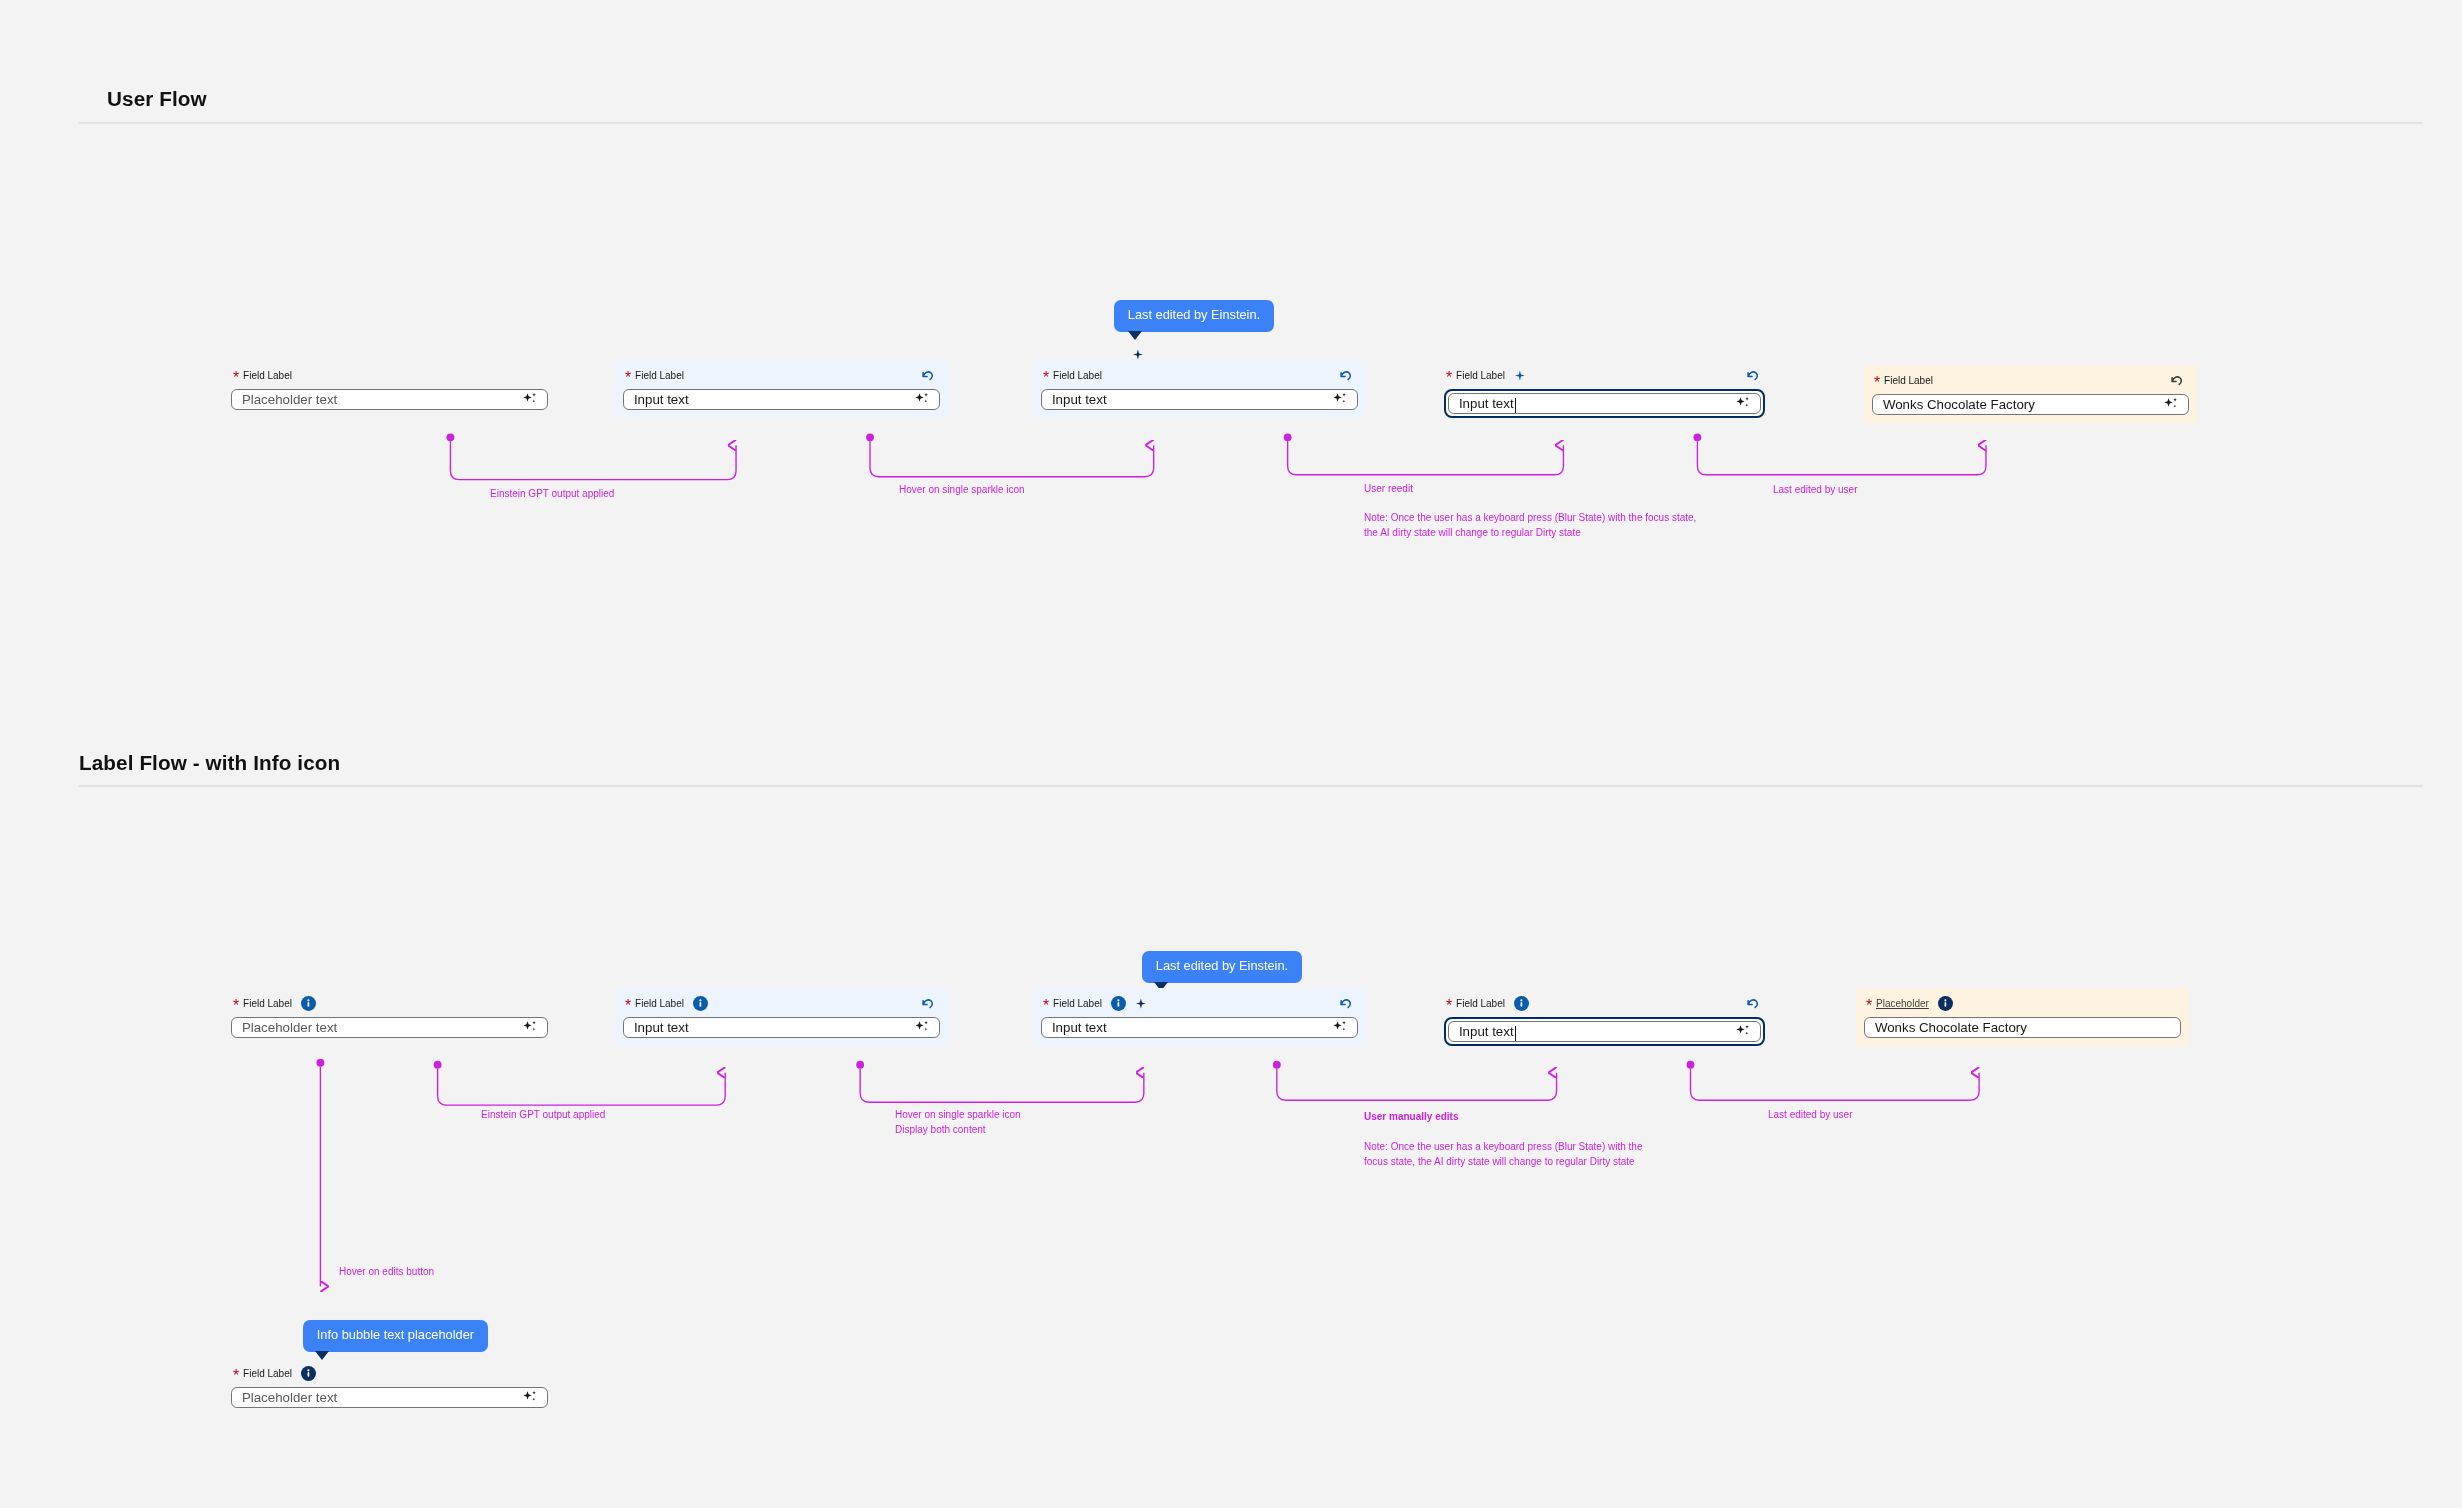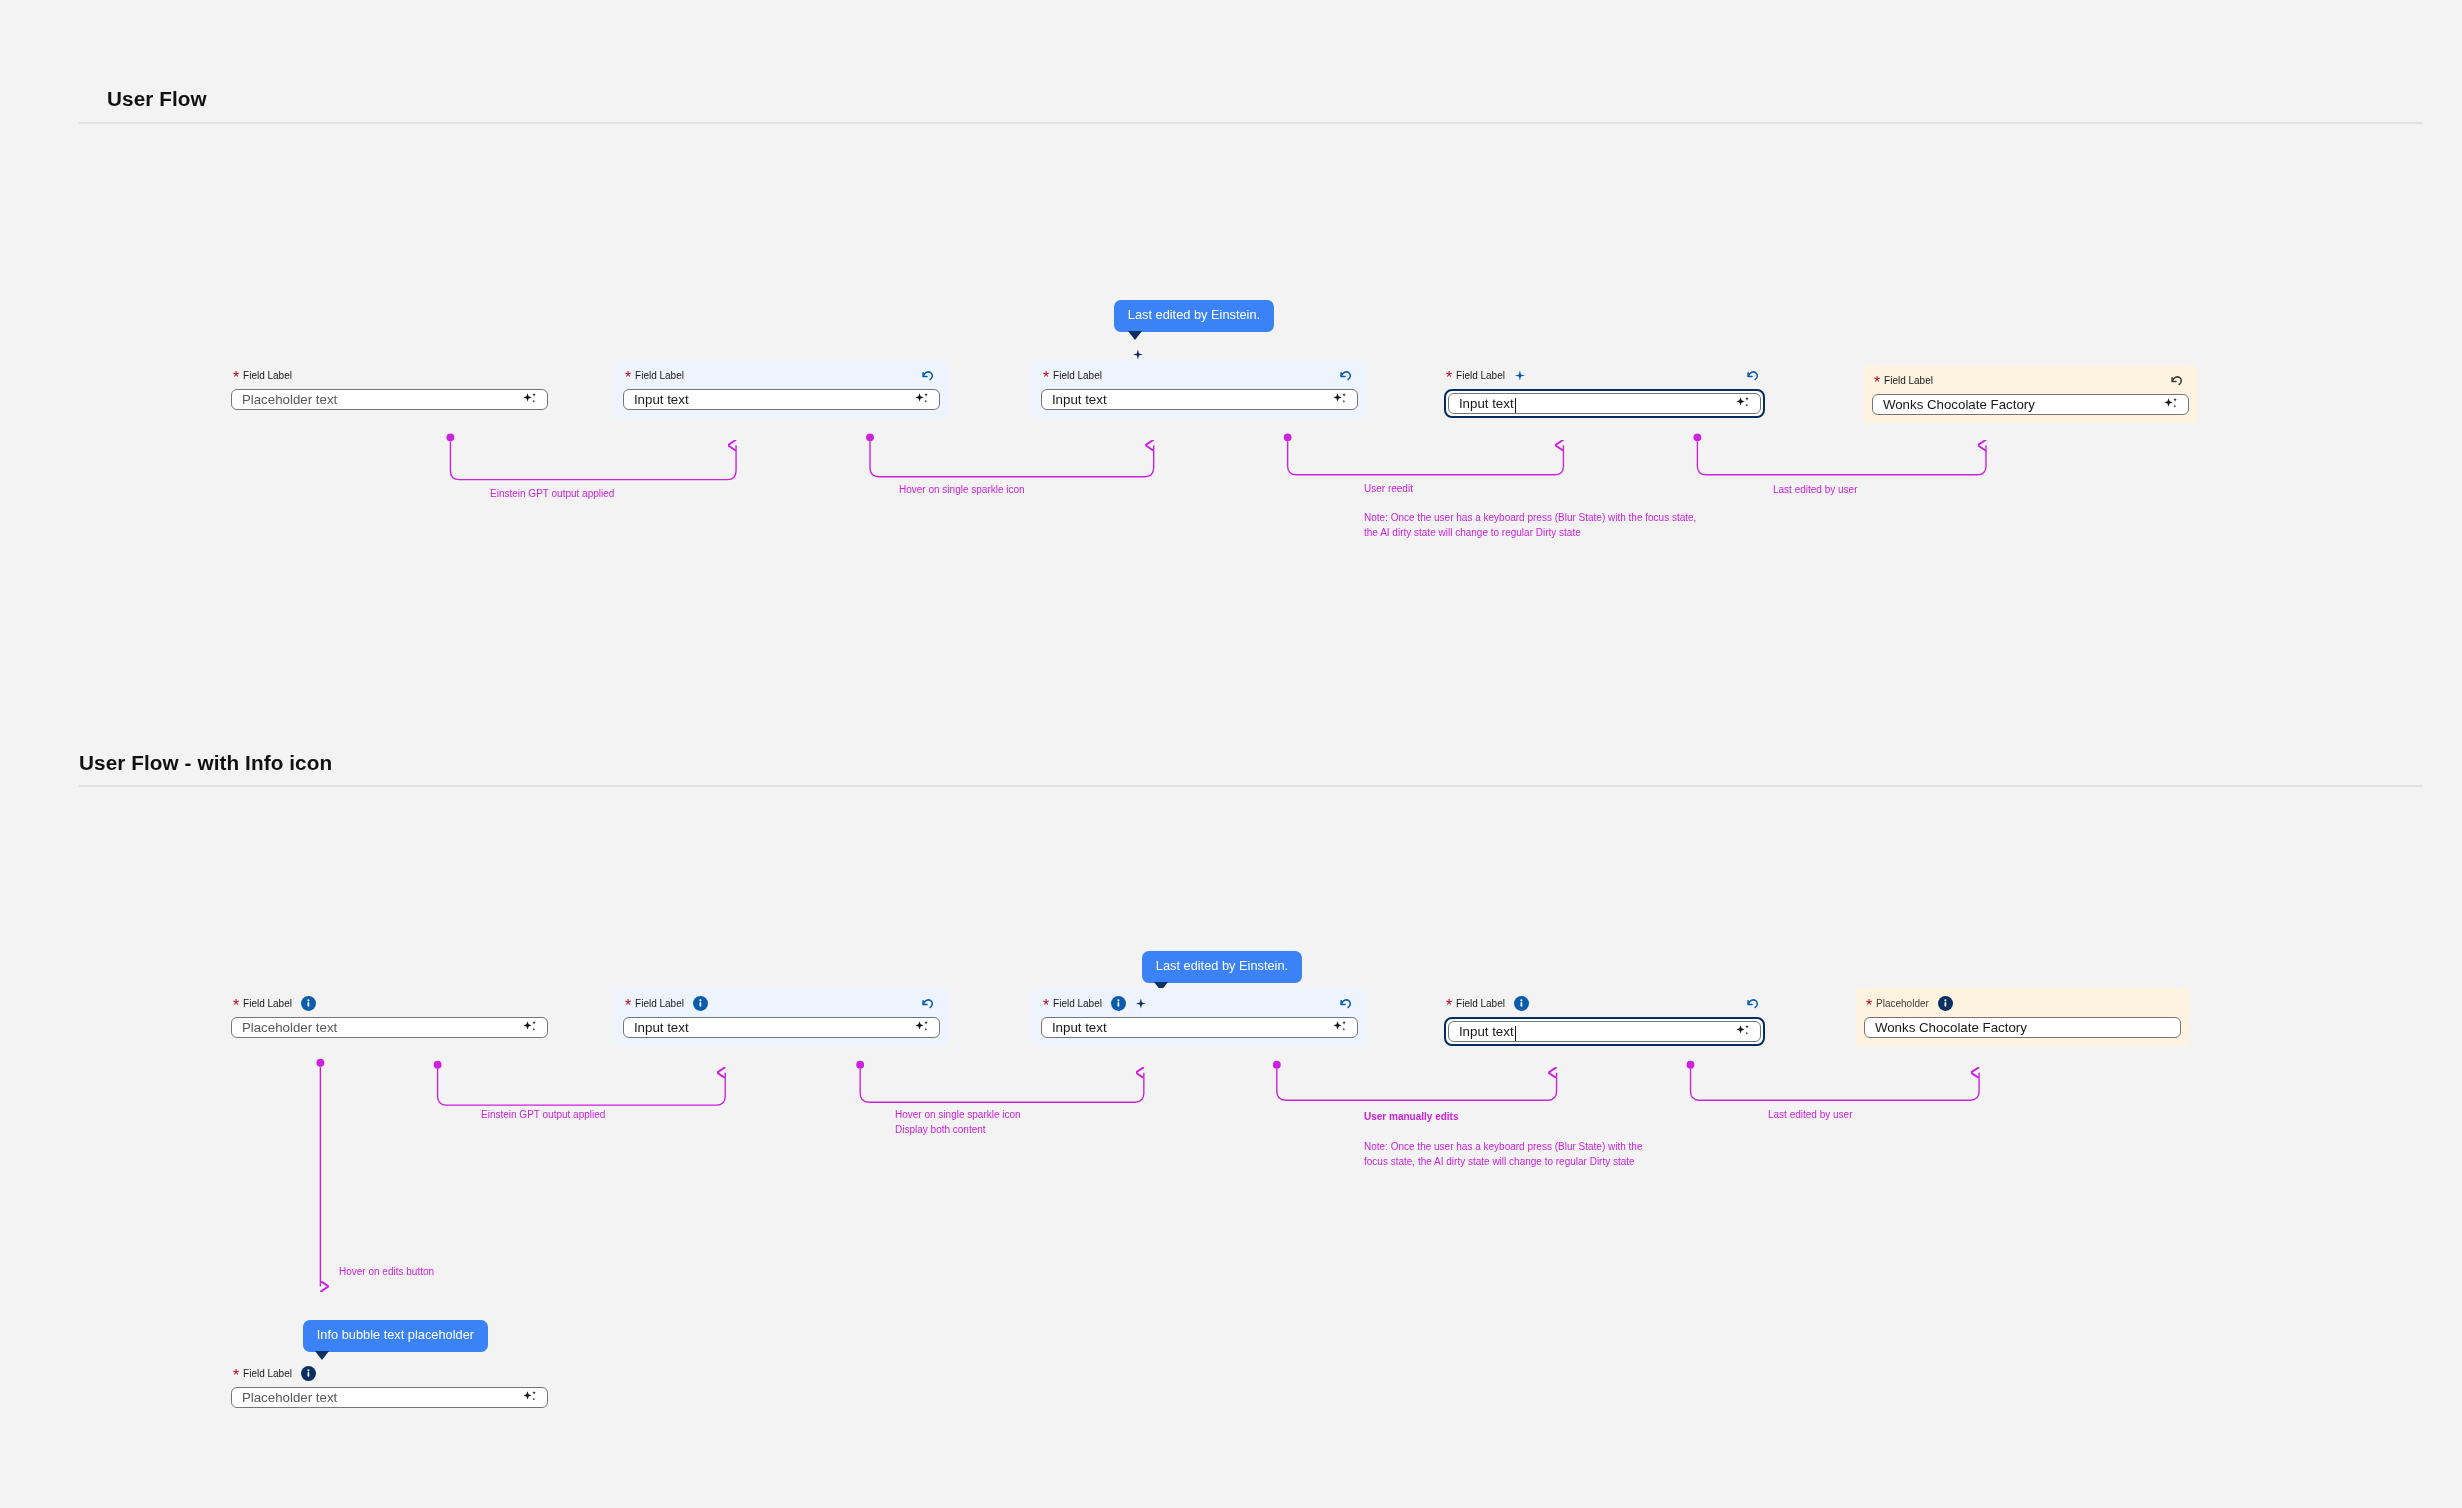--- a/index.html
+++ b/index.html
@@ -51,21 +51,21 @@
     line-height: 1;
     margin-right: 3.9px;
     position: relative;
     top: 2px;
   }
   .lbl {
     font-size: 10px;
     color: #181818;
     white-space: nowrap;
   }
-  .lbl.muted { color: #3e3e3c; }
+  .lbl.muted { color: #3e3e3c; text-decoration: underline; }
 
   
   .info-ico {
     width: 14.8px; height: 14.8px;
     border-radius: 50%;
     background: #0b5cab;
     display:inline-flex;
     align-items:center; justify-content:center;
     margin-left: 8.9px;
     flex: 0 0 auto;
@@ -173,21 +173,21 @@
 
   
   .wires { position:absolute; left:0; top:0; width:2463px; height:1508px; pointer-events:none; }
 </style>
 </head>
 <body>
 
 <div class="section-title" style="left:79px; top:87px;margin-left:28px;">User Flow</div>
 <div class="section-rule" style="top:122px;"></div>
 
-<div class="section-title" style="left:79px; top:751px;">User Flow - with Info icon</div>
+<div class="section-title" style="left:79px; top:751px;">Label Flow - with Info icon</div>
 <div class="section-rule" style="top:785px;"></div>
 
 <svg class="wires" viewBox="0 0 2500 1531" width="2463" height="1508">
   <defs>
     <marker id="ah" markerWidth="8" markerHeight="8" refX="4" refY="6" orient="auto">
       <path d="M4 0 L0 6 M4 0 L8 6" stroke="#cc22dd" stroke-width="1.4" fill="none"></path>
     </marker>
   </defs>
   <g stroke="#cc22dd" stroke-width="1.4" fill="none">
 

